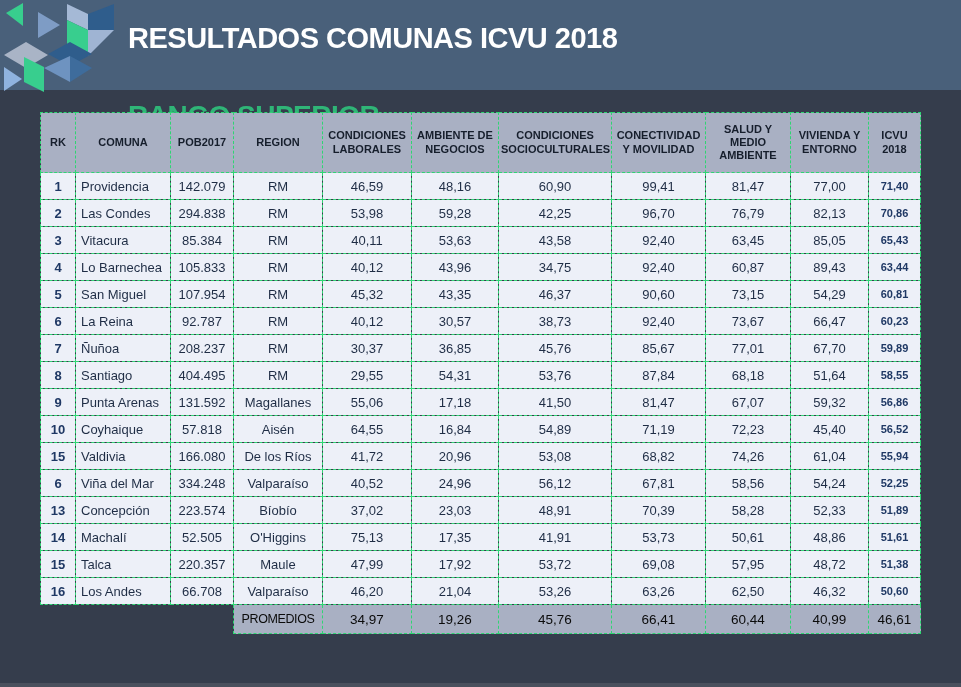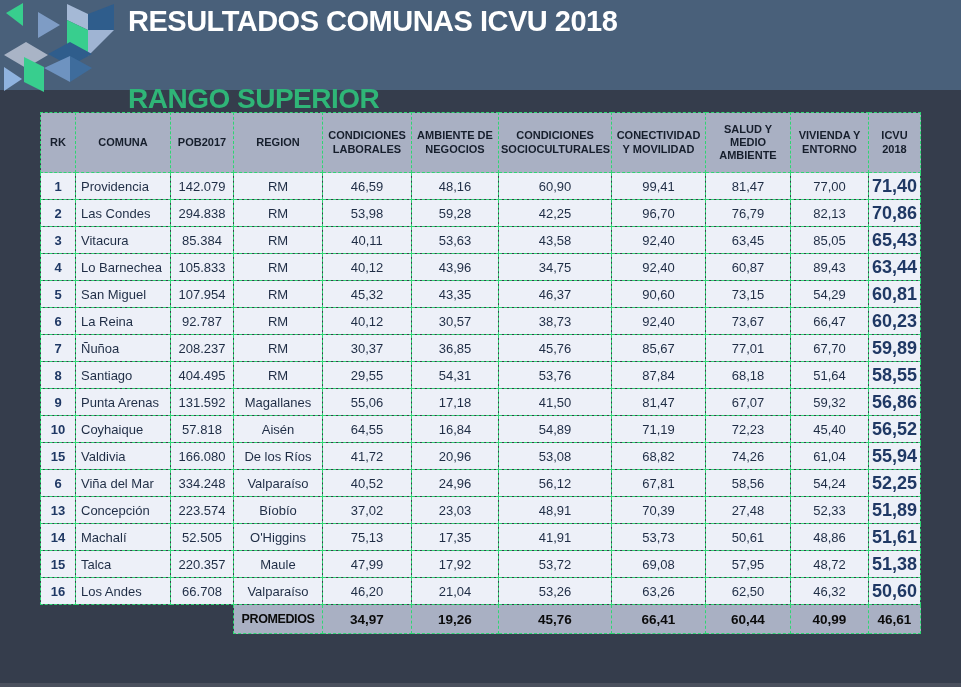--- a/index.html
+++ b/index.html
@@ -3,21 +3,21 @@
 <meta charset="utf-8">
 <style>
   html,body{margin:0;padding:0;background:#20252f;}
   .stage{
     position:relative;width:961px;height:687px;overflow:hidden;
     background:#353D4C;
     font-family:"Liberation Sans","DejaVu Sans",sans-serif;
   }
   .band{position:absolute;top:0;left:0;width:961px;height:90px;background:#49607A;}
   .logo{position:absolute;top:0;left:4px;}
-  .titles{position:absolute;left:128px;top:3px;}
+  .titles{position:absolute;left:128px;top:20px;}
   .title{
     font-size:29px;font-weight:bold;color:#FFFFFF;letter-spacing:-0.5px;
     line-height:1.25;white-space:nowrap;
   }
   .subtitle{
     font-size:28px;font-weight:bold;color:#2FB577;letter-spacing:-0.5px;
     line-height:1.15;white-space:nowrap;margin-top:44px;
   }
   .bottom-strip{position:absolute;left:0;bottom:0;width:961px;height:4px;background:#4A505D;}
 
@@ -34,23 +34,23 @@
   th{
     background:#A9B0C3;color:#161E2C;font-weight:bold;font-size:11px;
     line-height:1.2;height:55px;padding:2px 2px;text-align:center;vertical-align:middle;
   }
   tbody td{
     background:#EDF0F8;color:#1F2D45;font-size:13px;height:26px;
     padding:0 3px;text-align:center;vertical-align:middle;white-space:nowrap;overflow:hidden;
   }
   tbody td.c0{font-weight:bold;color:#1F3864;}
   tbody td.c1{text-align:left;padding-left:5px;}
-  tbody td.c10{font-weight:bold;color:#1F3864;font-size:18px;}
+  tbody td.c10{font-weight:bold;color:#1F3864;font-size:11px;}
   tfoot td{
-    background:#A9B0C3;color:#0B0B0B;font-weight:bold;font-size:13.5px;
+    background:#A9B0C3;color:#0B0B0B;font-weight:normal;font-size:13.5px;
     height:26px;text-align:center;vertical-align:middle;white-space:nowrap;
   }
   tfoot td.blank{background:transparent;border:none;}
   tfoot td.flabel{font-size:12.5px;letter-spacing:-0.4px;}
 </style>
 </head>
 <body>
 
 <div class="stage">
 
@@ -263,21 +263,21 @@
         </tr>
         <tr>
           <td class="c0">13</td>
           <td class="c1">Concepción</td>
           <td class="c2">223.574</td>
           <td class="c3">Bíobío</td>
           <td class="c4">37,02</td>
           <td class="c5">23,03</td>
           <td class="c6">48,91</td>
           <td class="c7">70,39</td>
-          <td class="c8">27,48</td>
+          <td class="c8">58,28</td>
           <td class="c9">52,33</td>
           <td class="c10">51,89</td>
         </tr>
         <tr>
           <td class="c0">14</td>
           <td class="c1">Machalí</td>
           <td class="c2">52.505</td>
           <td class="c3">O'Higgins</td>
           <td class="c4">75,13</td>
           <td class="c5">17,35</td>

